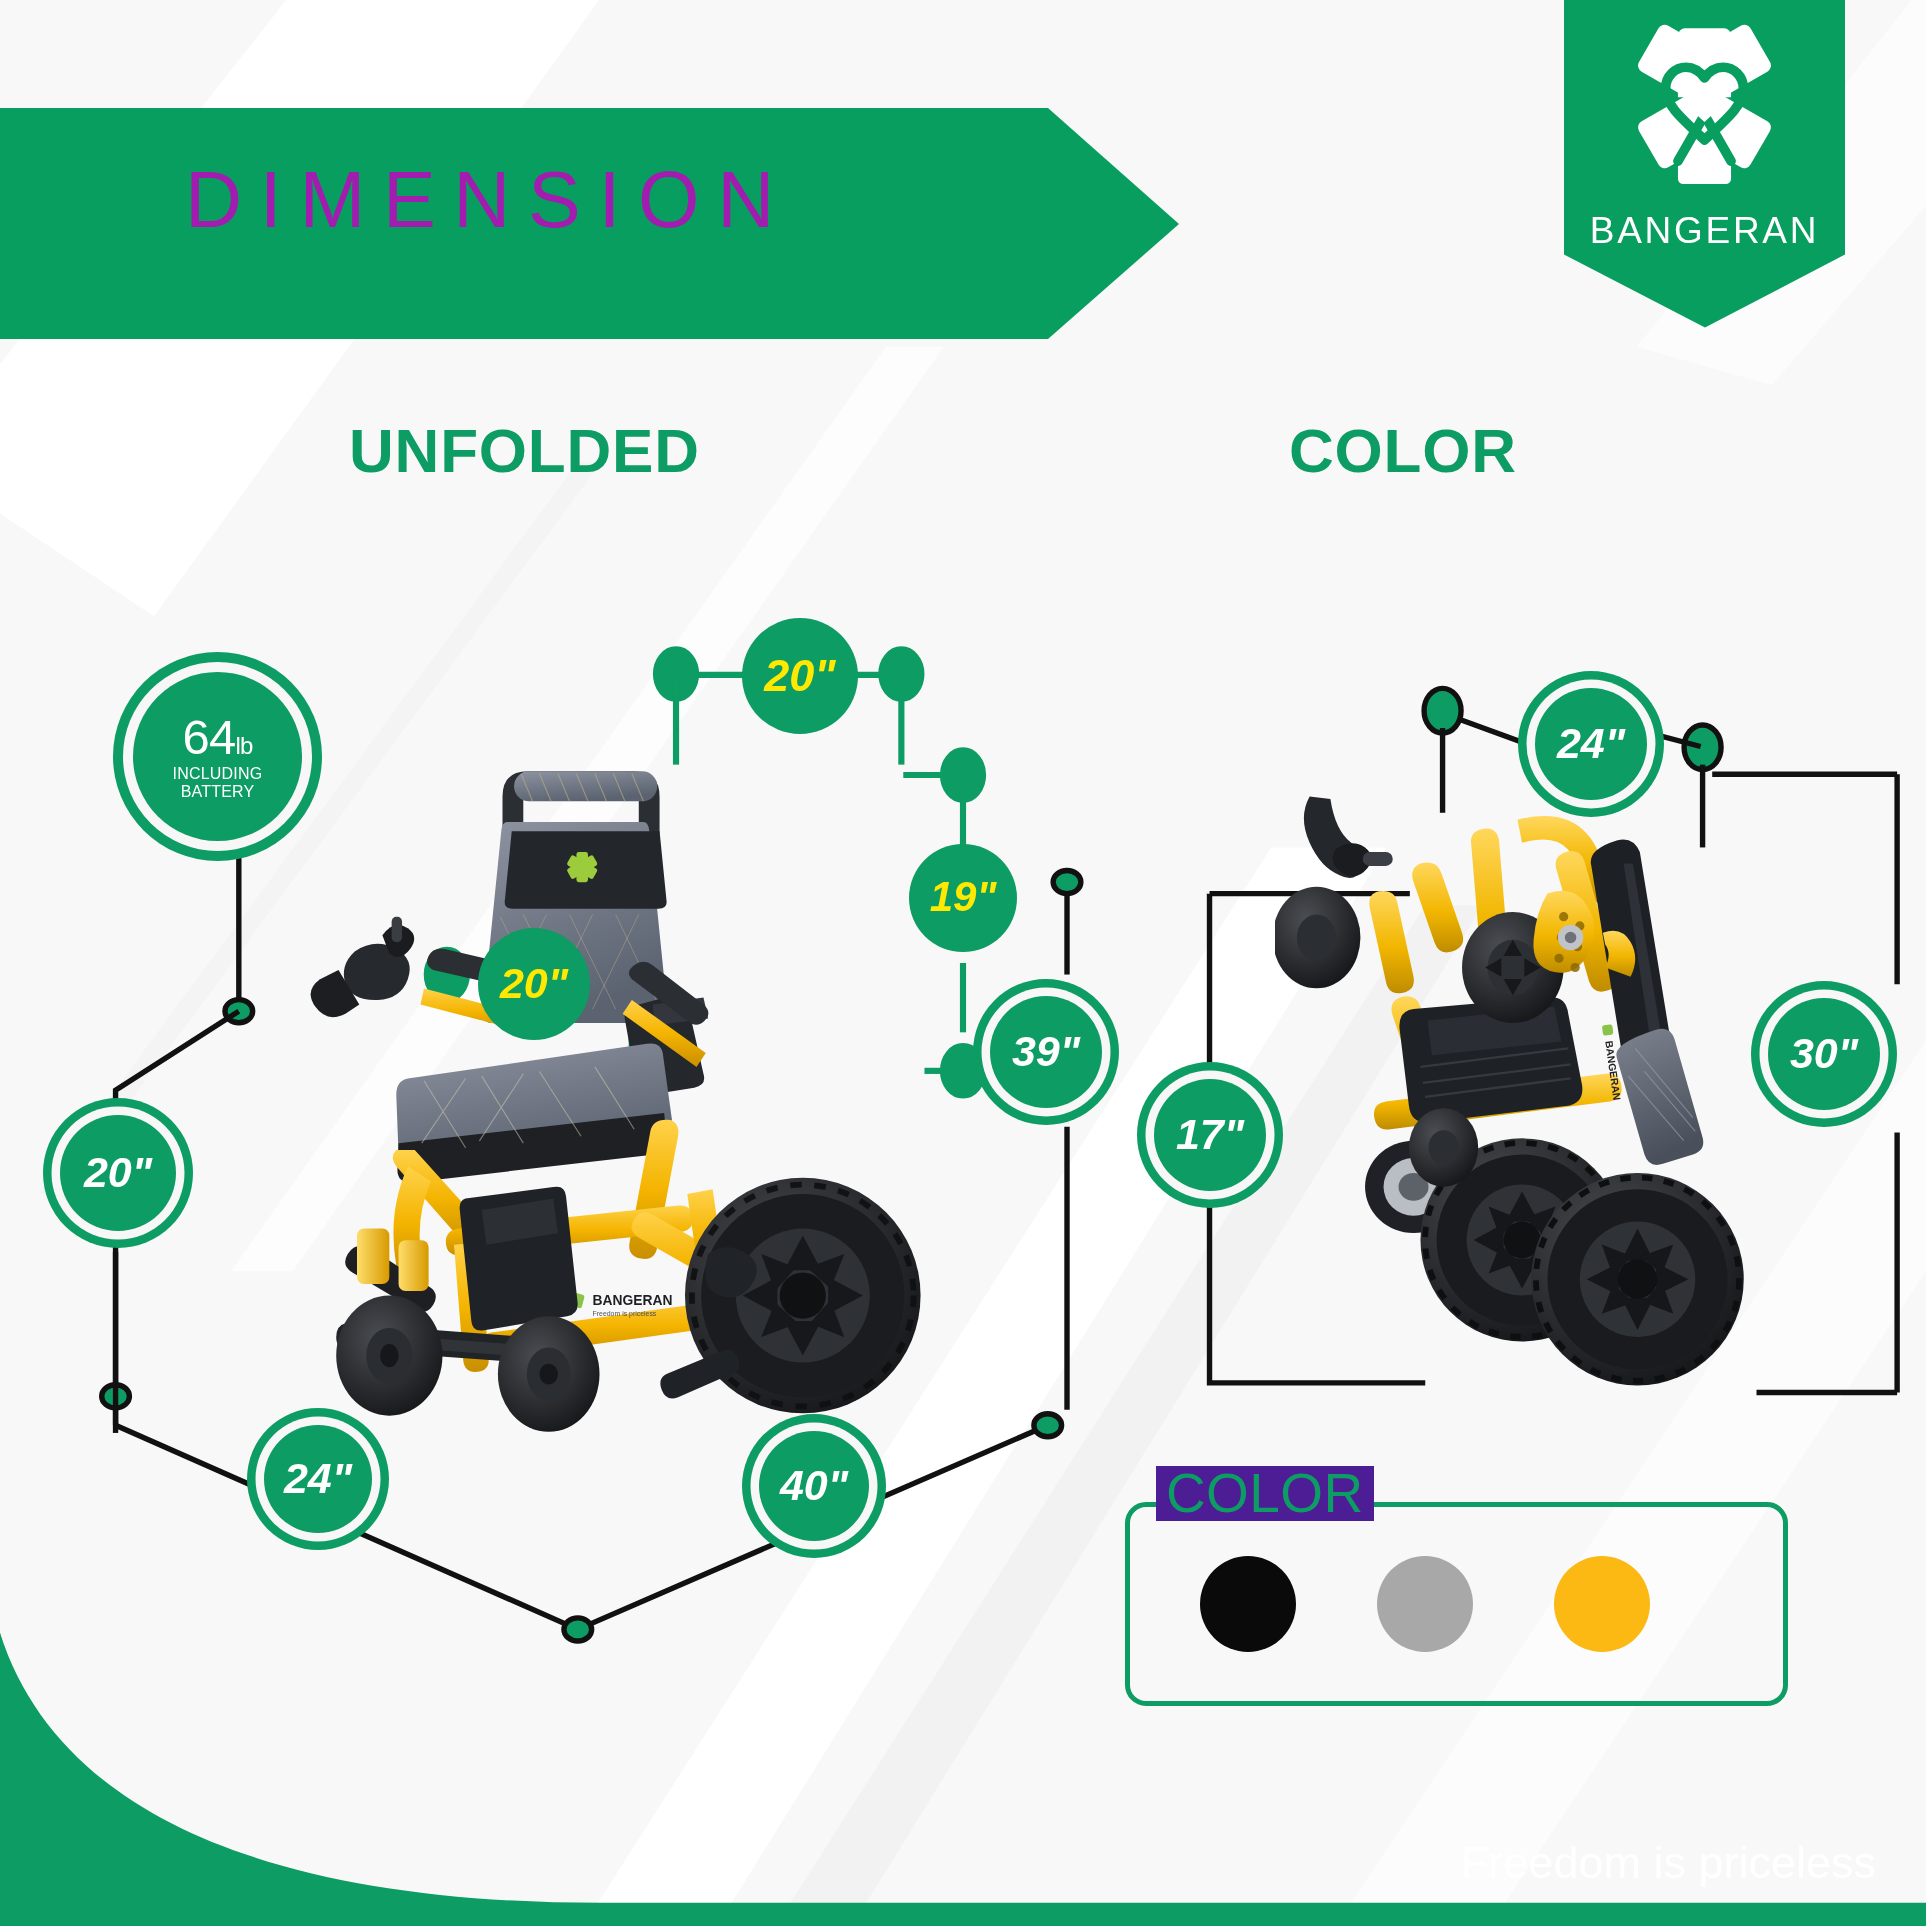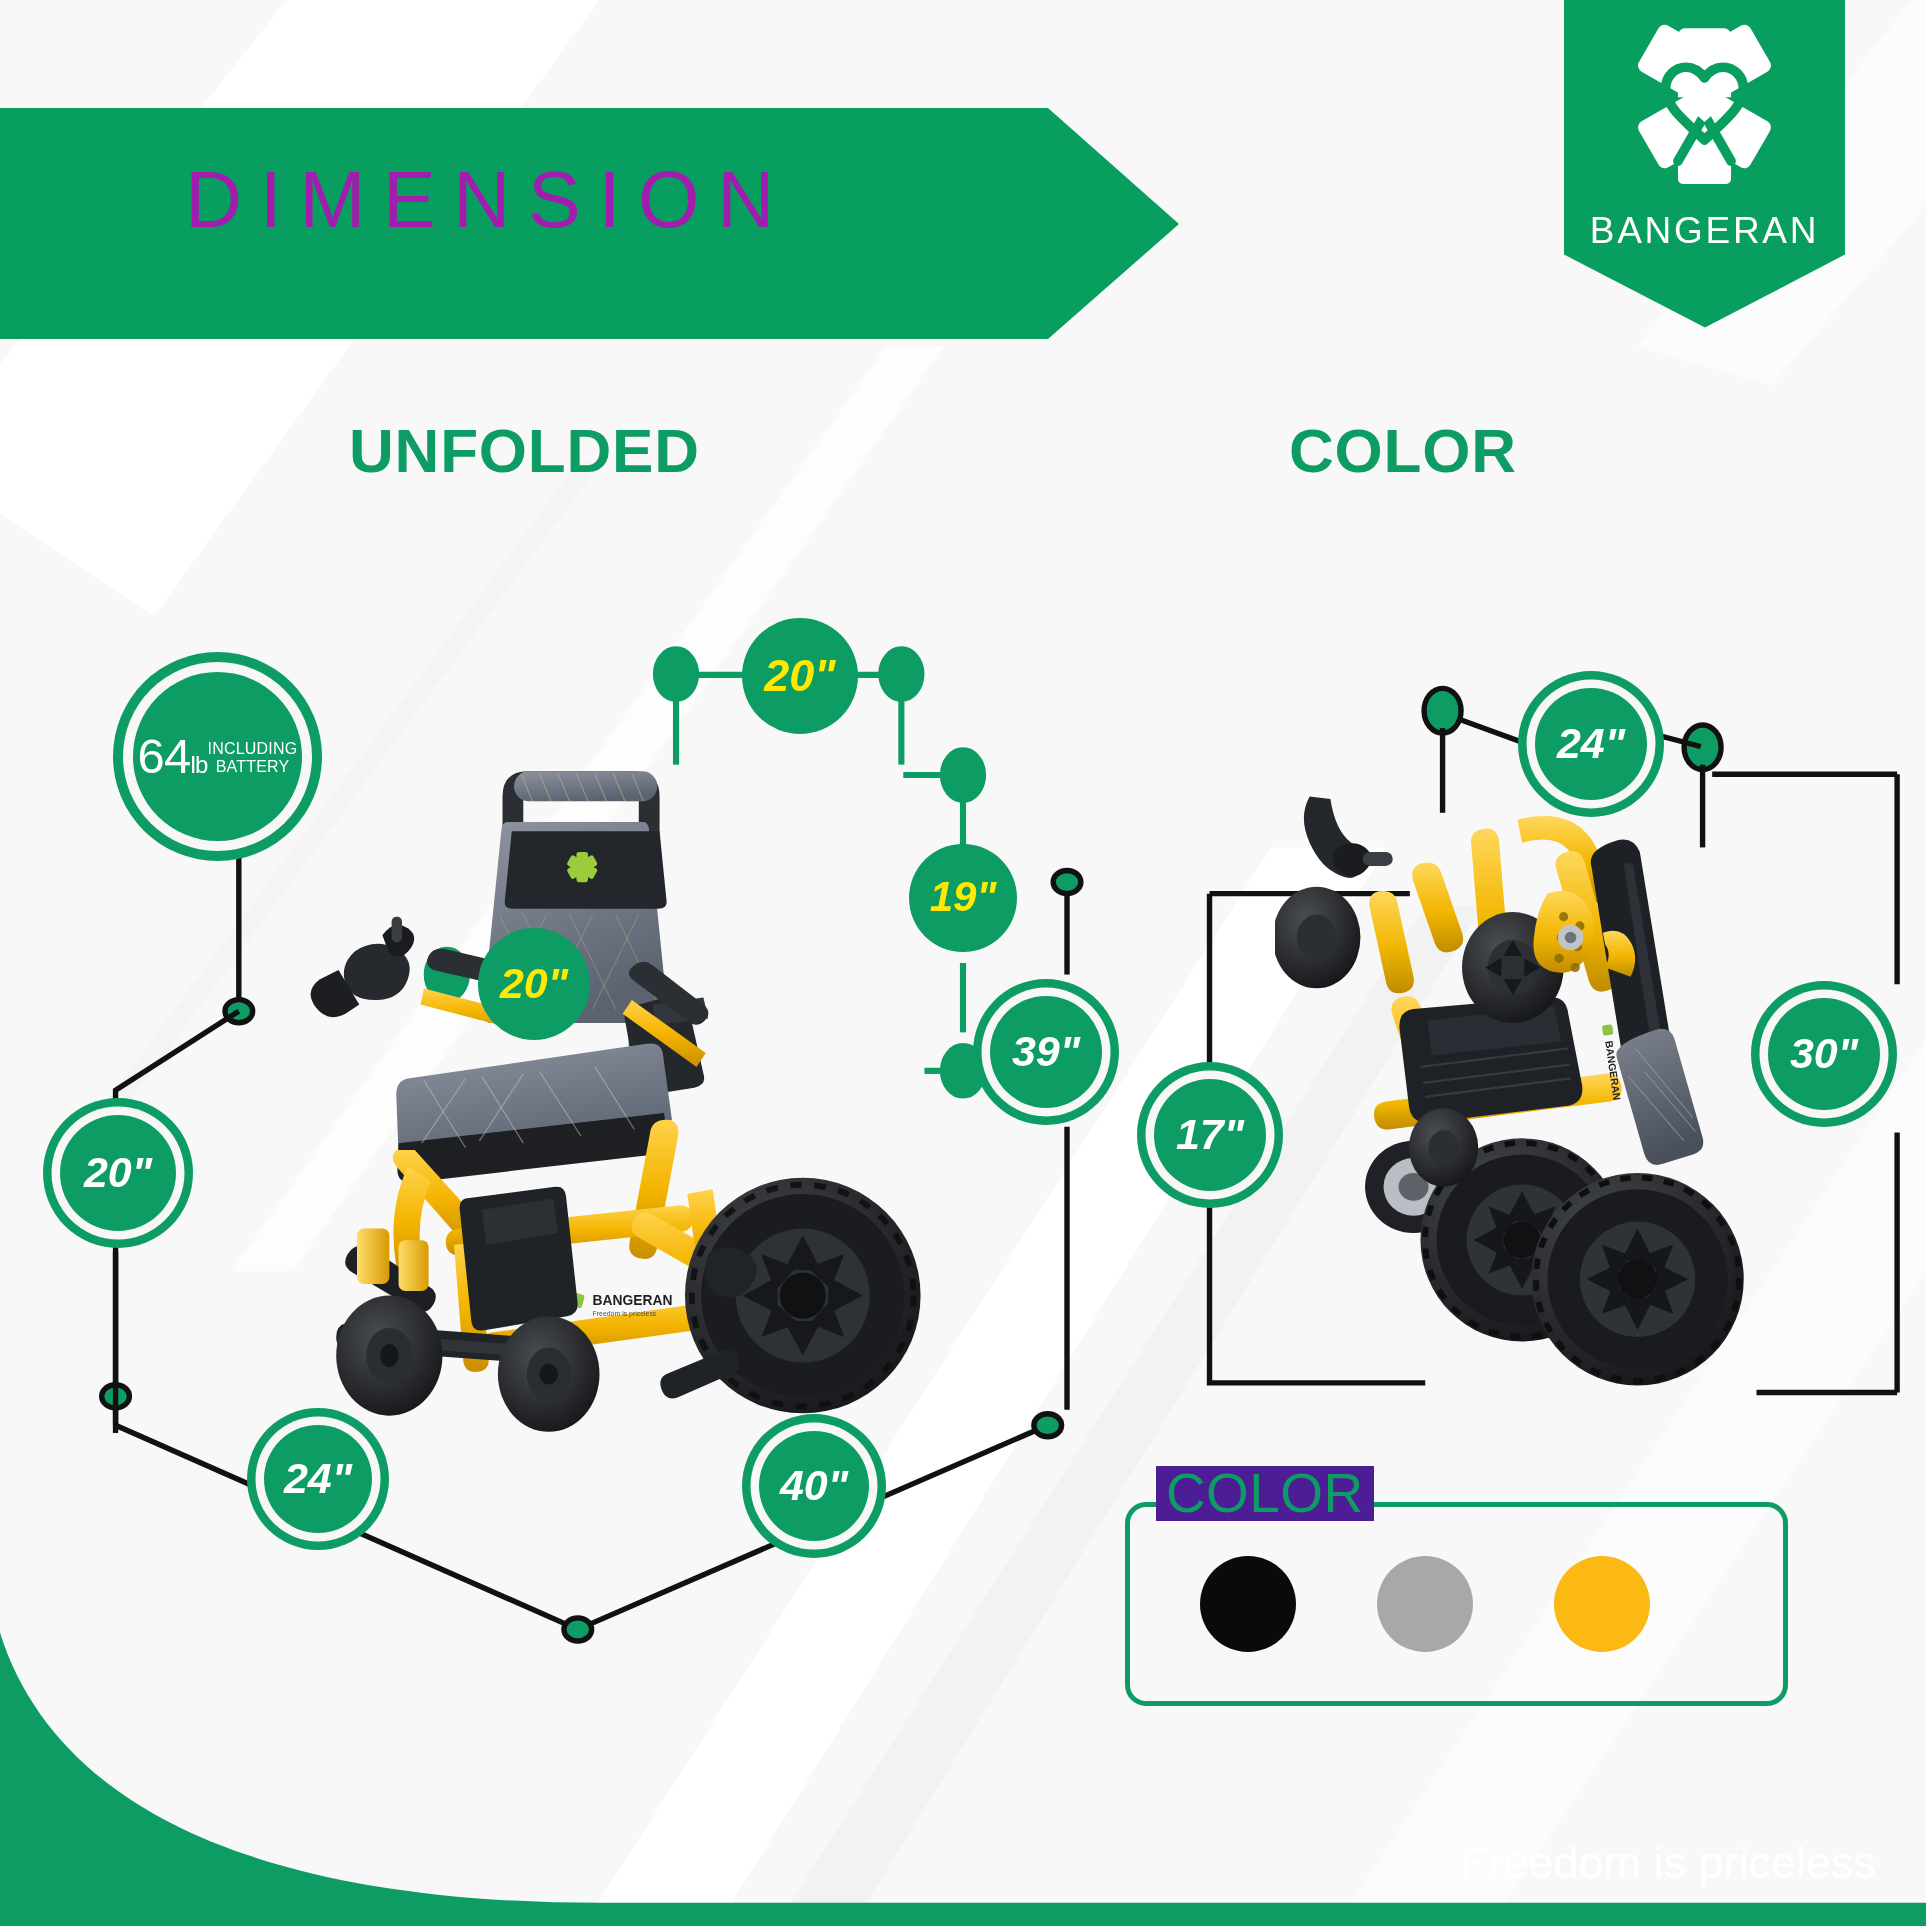--- a/index.html
+++ b/index.html
@@ -63,21 +63,21 @@
   .bub span{transform:translateY(-0.8px);}
 
   .b-white{color:#ffffff;}
   .b-yellow{color:#ffe900;}
 
   
   .weight-badge{
     position:absolute;left:133px;top:672px;width:169px;height:169px;
     border-radius:50%;background:#0d9c63;
     box-shadow:0 0 0 10px #f7f7f7, 0 0 0 20px #0d9c63;
-    display:flex;flex-direction:row;align-items:center;justify-content:center;
+    display:flex;flex-direction:column;align-items:center;justify-content:center;
     color:#fff;
   }
   .wb-main{font-size:49px;font-weight:400;line-height:1;letter-spacing:-0.8px;}
   .wb-main .unit{font-size:24px;}
   .wb-sub{font-size:16px;line-height:1.12;margin-top:3px;text-align:center;letter-spacing:0.2px;}
 
   
   .color-box{
     position:absolute;left:1125px;top:1502px;width:663px;height:204px;
     border:5.4px solid #0d9c63;border-radius:21px;box-sizing:border-box;

